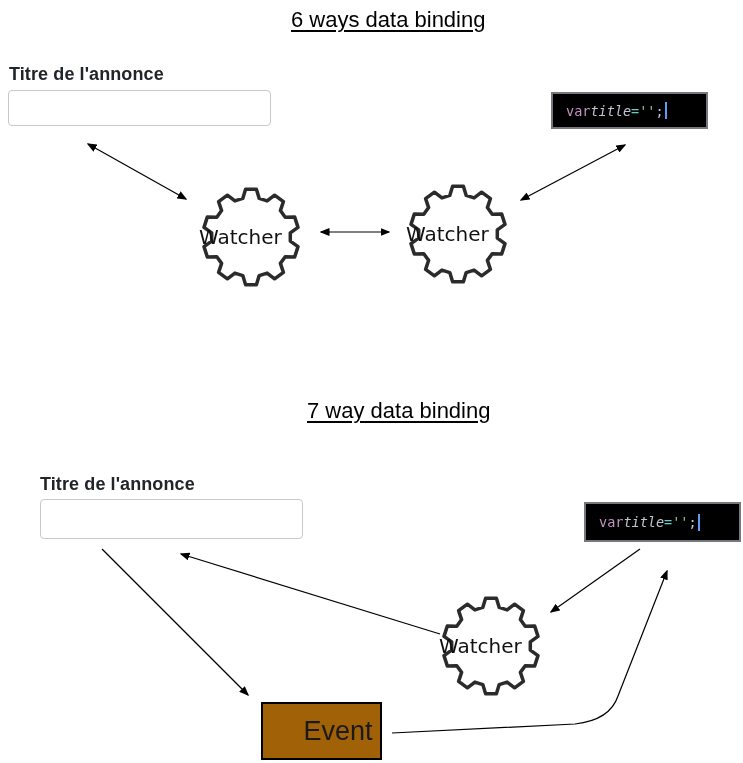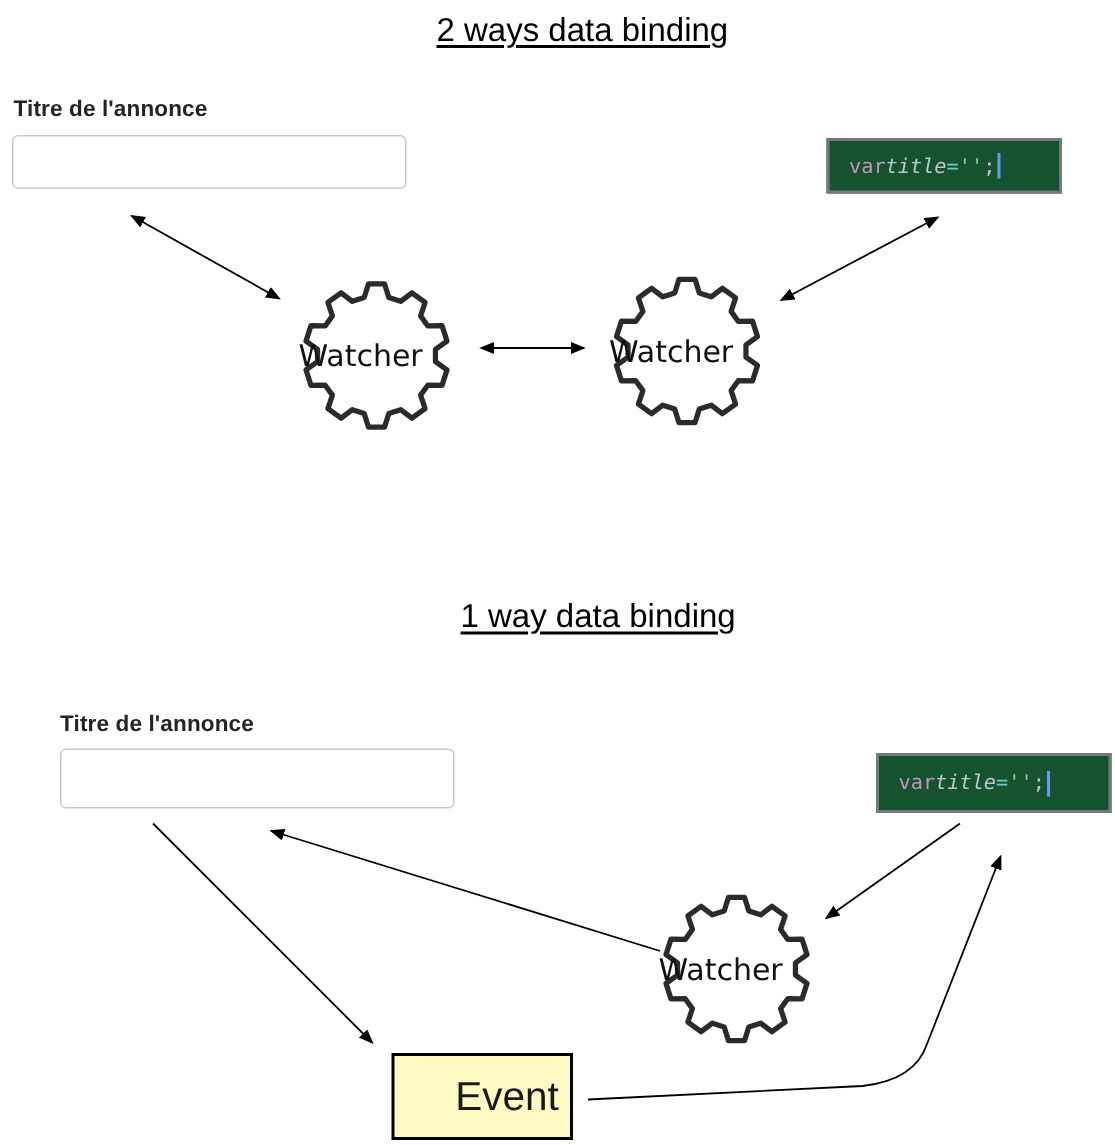--- a/index.html
+++ b/index.html
@@ -9,35 +9,35 @@
     font-family:"Liberation Sans", sans-serif; overflow:hidden;
   }
   .diagram-title {
     position:absolute; font-size:22px; font-weight:400; color:#000;
     text-decoration:underline; text-underline-offset:3px; white-space:nowrap;
   }
   .title-two-way { left:291px; top:7px; }
   .title-one-way { left:307px; top:398px; }
 
   .field-label {
-    position:absolute; font-size:15px; font-weight:700; color:#212529;
+    position:absolute; font-size:18px; font-weight:700; color:#212529;
     white-space:nowrap; letter-spacing:.1px;
   }
   .label-top { left:9px; top:64px; }
   .label-bottom { left:40px; top:474px; }
 
   .text-input {
     position:absolute; background:#fff; border:1px solid #c8c9ca;
     border-radius:4px; font-size:14px; color:#212529; padding:0 10px; outline:none;
   }
   .input-top { left:8px; top:90px; width:263px; height:36px; }
   .input-bottom { left:40px; top:499px; width:263px; height:40px; }
 
   .code-box {
-    position:absolute; background:#14532d; border:2px solid #75787d;
+    position:absolute; background:#000000; border:2px solid #75787d;
     display:flex; align-items:center; padding-left:13px;
     font-family:"DejaVu Sans Mono","Liberation Mono",monospace; font-size:13.5px;
     white-space:pre; cursor:text;
   }
   .code-top { left:551px; top:92px; width:157px; height:37px; }
   .code-bottom { left:584px; top:502px; width:157px; height:40px; }
   .tok-kw { color:#c594c5; }
   .tok-id { color:#c0c5ce;font-style:italic; }
   .tok-op { color:#66cccc; }
   .tok-str { color:#99c794; }
@@ -55,57 +55,57 @@
   .gear-label {
     position:relative; font-family:"DejaVu Sans", sans-serif; font-size:20px;
     color:#111; z-index:1;
   }
   .gear-tl { left:199px; top:185px; }
   .gear-tr { left:406px; top:182px; }
   .gear-b  { left:439px; top:594px; }
 
   .event-box {
     position:absolute; left:261px; top:702px; width:121px; height:58px;
-    border:2px solid #000; background:#fef9c3;
+    border:2px solid #000; background:#a16207;
     display:flex; align-items:center; justify-content:center;
     font-size:27px; color:#1a1a1a;padding-left:33px;
   }
 
   .arrow-layer {
     position:absolute; left:0; top:0; width:743px; height:763px;
     pointer-events:none;
   }
 </style>
 </head>
 <body>
 
 <div class="canvas">
 
-  <div class="diagram-title title-two-way">2 ways data binding</div>
+  <div class="diagram-title title-two-way">6 ways data binding</div>
 
   <div class="field-label label-top">Titre de l'annonce</div>
   <input class="text-input input-top" type="text" value="" style="">
 
   <div class="code-box code-top"><span class="tok-kw">var</span> <span class="tok-id">title</span> <span class="tok-op">=</span> <span class="tok-str">''</span><span class="tok-punc">;</span><span class="caret"></span></div>
 
   <div class="gear gear-tl">
     <svg width="104" height="104" viewBox="0 0 104 104">
       <path class="gear-path" d="M43.8,13.4 L46.6,4.3 L57.4,4.3 L60.2,13.4 L68.1,15.9 L75.6,10.2 L84.4,16.6 L81.4,25.6 L86.2,32.3 L95.7,32.1 L99.0,42.4 L91.3,47.9 L91.3,56.1 L99.0,61.6 L95.7,71.9 L86.2,71.8 L81.4,78.4 L84.4,87.4 L75.6,93.8 L68.1,88.1 L60.2,90.6 L57.4,99.7 L46.6,99.7 L43.8,90.6 L35.9,88.1 L28.4,93.8 L19.6,87.4 L22.6,78.4 L17.8,71.8 L8.3,71.9 L5.0,61.6 L12.7,56.1 L12.7,47.9 L5.0,42.4 L8.3,32.1 L17.8,32.3 L22.6,25.6 L19.6,16.6 L28.4,10.2 L35.9,15.9 Z" fill="#ffffff" stroke="#2b2b2b" stroke-width="3.5" stroke-linejoin="round"></path>
     </svg>
     <span class="gear-label">Watcher</span>
   </div>
 
   <div class="gear gear-tr">
     <svg width="104" height="104" viewBox="0 0 104 104">
       <path class="gear-path" d="M43.8,13.4 L46.6,4.3 L57.4,4.3 L60.2,13.4 L68.1,15.9 L75.6,10.2 L84.4,16.6 L81.4,25.6 L86.2,32.3 L95.7,32.1 L99.0,42.4 L91.3,47.9 L91.3,56.1 L99.0,61.6 L95.7,71.9 L86.2,71.8 L81.4,78.4 L84.4,87.4 L75.6,93.8 L68.1,88.1 L60.2,90.6 L57.4,99.7 L46.6,99.7 L43.8,90.6 L35.9,88.1 L28.4,93.8 L19.6,87.4 L22.6,78.4 L17.8,71.8 L8.3,71.9 L5.0,61.6 L12.7,56.1 L12.7,47.9 L5.0,42.4 L8.3,32.1 L17.8,32.3 L22.6,25.6 L19.6,16.6 L28.4,10.2 L35.9,15.9 Z" fill="#ffffff" stroke="#2b2b2b" stroke-width="3.5" stroke-linejoin="round"></path>
     </svg>
     <span class="gear-label">Watcher</span>
   </div>
 
-  <div class="diagram-title title-one-way">1 way data binding</div>
+  <div class="diagram-title title-one-way">7 way data binding</div>
 
   <div class="field-label label-bottom">Titre de l'annonce</div>
   <input class="text-input input-bottom" type="text" value="" style="">
 
   <div class="code-box code-bottom"><span class="tok-kw">var</span> <span class="tok-id">title</span> <span class="tok-op">=</span> <span class="tok-str">''</span><span class="tok-punc">;</span><span class="caret"></span></div>
 
   <div class="gear gear-b">
     <svg width="104" height="104" viewBox="0 0 104 104">
       <path class="gear-path" d="M43.8,13.4 L46.6,4.3 L57.4,4.3 L60.2,13.4 L68.1,15.9 L75.6,10.2 L84.4,16.6 L81.4,25.6 L86.2,32.3 L95.7,32.1 L99.0,42.4 L91.3,47.9 L91.3,56.1 L99.0,61.6 L95.7,71.9 L86.2,71.8 L81.4,78.4 L84.4,87.4 L75.6,93.8 L68.1,88.1 L60.2,90.6 L57.4,99.7 L46.6,99.7 L43.8,90.6 L35.9,88.1 L28.4,93.8 L19.6,87.4 L22.6,78.4 L17.8,71.8 L8.3,71.9 L5.0,61.6 L12.7,56.1 L12.7,47.9 L5.0,42.4 L8.3,32.1 L17.8,32.3 L22.6,25.6 L19.6,16.6 L28.4,10.2 L35.9,15.9 Z" fill="#ffffff" stroke="#2b2b2b" stroke-width="3.5" stroke-linejoin="round"></path>
     </svg>

